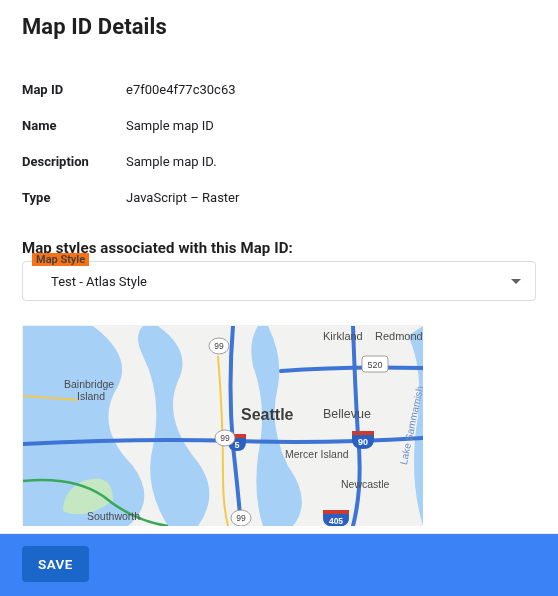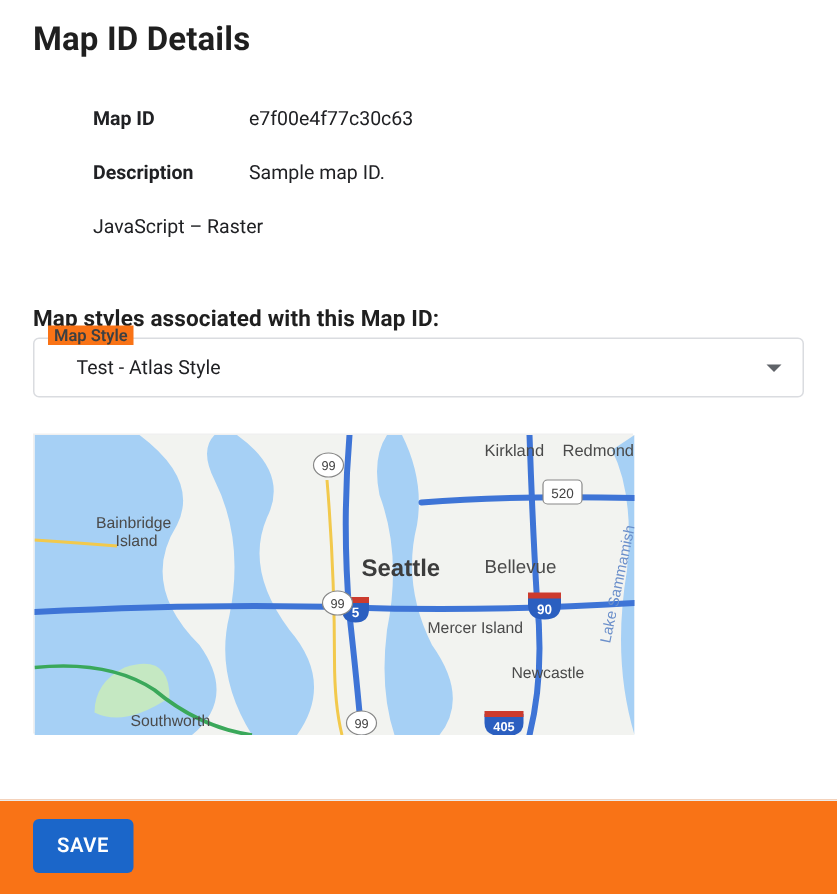--- a/index.html
+++ b/index.html
@@ -28,23 +28,22 @@
     font-size:22px;
     font-weight:700;
     margin:0 0 22px 0;
     letter-spacing:0.1px;
   }
   .kv-table{
     width:100%;
   }
   .kv-row{
     display:flex;
-    align-items:center;
+    align-items:flex-end;
     min-height:36px;
-    margin-left:40px;
   }
   .kv-key{
     width:104px;
     font-size:13px;
     font-weight:700;
     color:var(--muted);
     flex-shrink:0;
   }
   .kv-val{
     font-size:13px;
@@ -98,21 +97,21 @@
     width:400px;
     height:200px;
     border:1px solid #f0f0f0;
   }
   .map-preview svg{display:block;}
   .footer{
     position:absolute;
     left:0;right:0;bottom:0;
     border-top:1px solid #ebebeb;
     padding:12px 22px 14px 22px;
-    background:#f97316;
+    background:#3b82f6;
   }
   .save-btn{
     background:var(--btn);
     color:#fff;
     border:none;
     border-radius:4px;
     height:36px;
     padding:0 16px;
     font-size:13.5px;
     font-weight:600;
@@ -126,24 +125,29 @@
 
 <div class="content">
   <h1 class="details-title">Map ID Details</h1>
 
   <div class="kv-table">
     <div class="kv-row">
       <div class="kv-key">Map ID</div>
       <div class="kv-val">e7f00e4f77c30c63</div>
     </div>
     <div class="kv-row">
+      <div class="kv-key">Name</div>
+      <div class="kv-val">Sample map ID</div>
+    </div>
+    <div class="kv-row">
       <div class="kv-key">Description</div>
       <div class="kv-val">Sample map ID.</div>
     </div>
     <div class="kv-row">
+      <div class="kv-key">Type</div>
       <div class="kv-val">JavaScript – Raster</div>
     </div>
   </div>
 
   <div class="section-title">Map styles associated with this Map ID:</div>
 
   <div class="select-field">
     <span class="select-label">Map Style</span>
     <div class="select-box">
       <span class="select-value">Test - Atlas Style</span>

